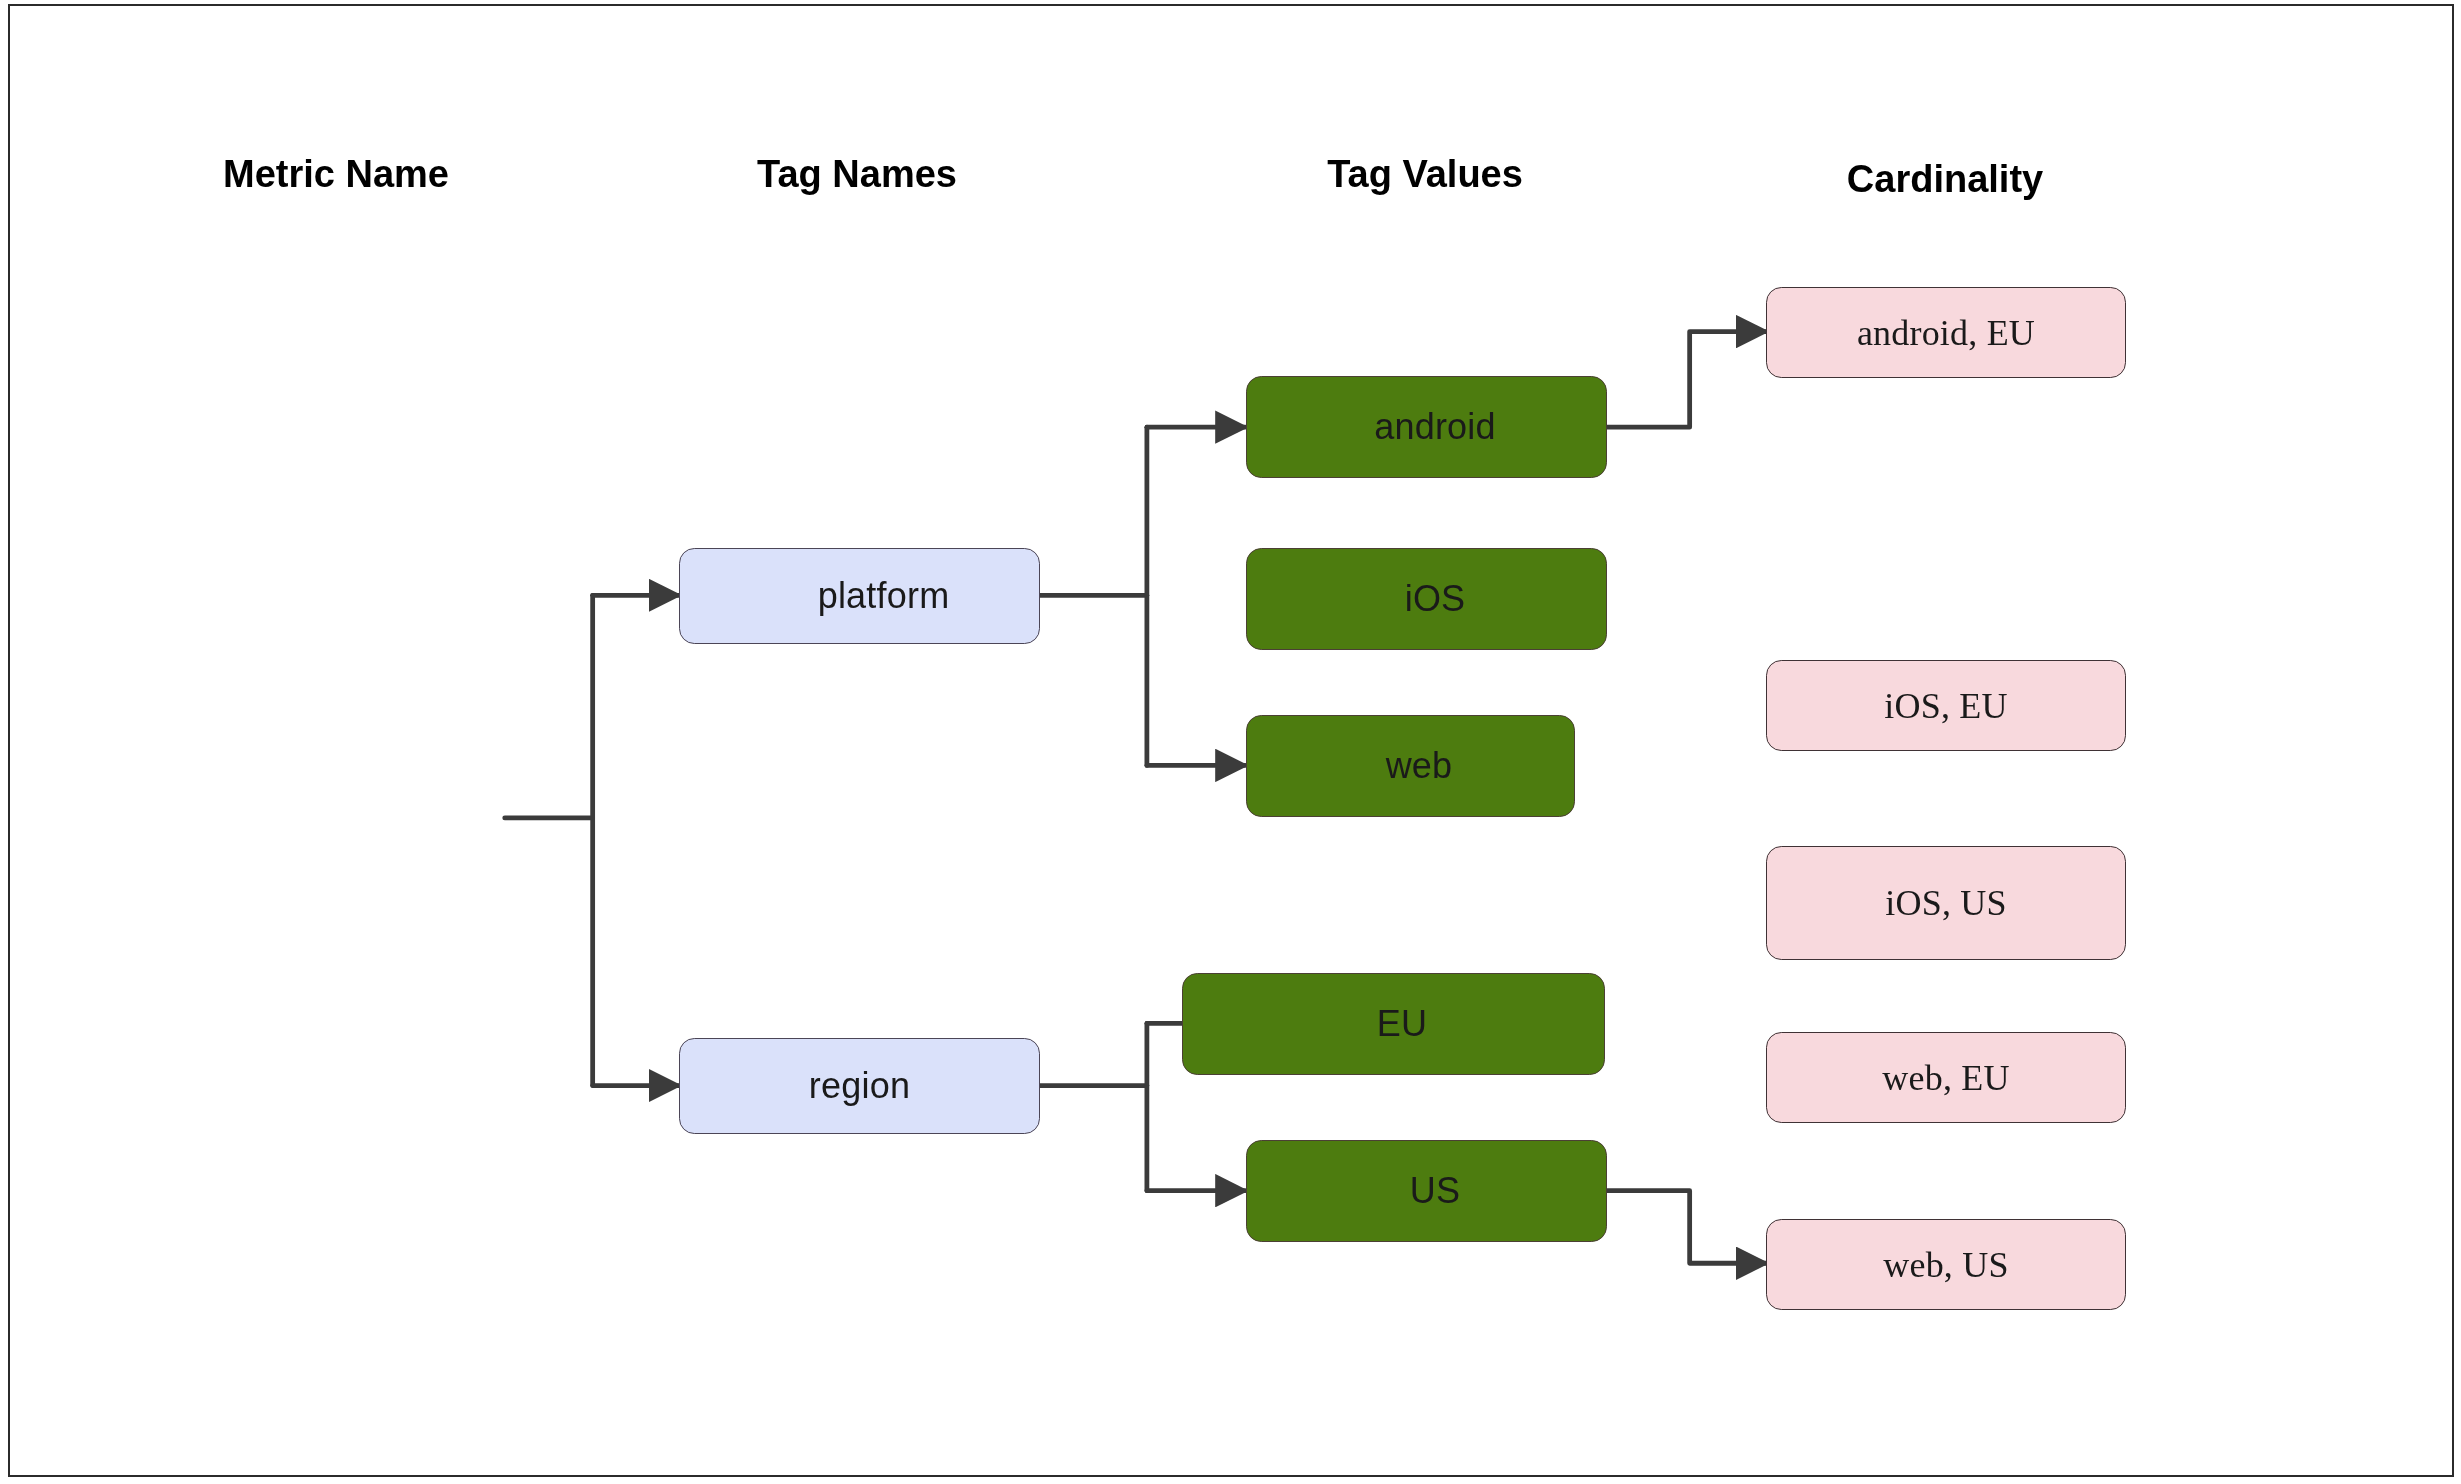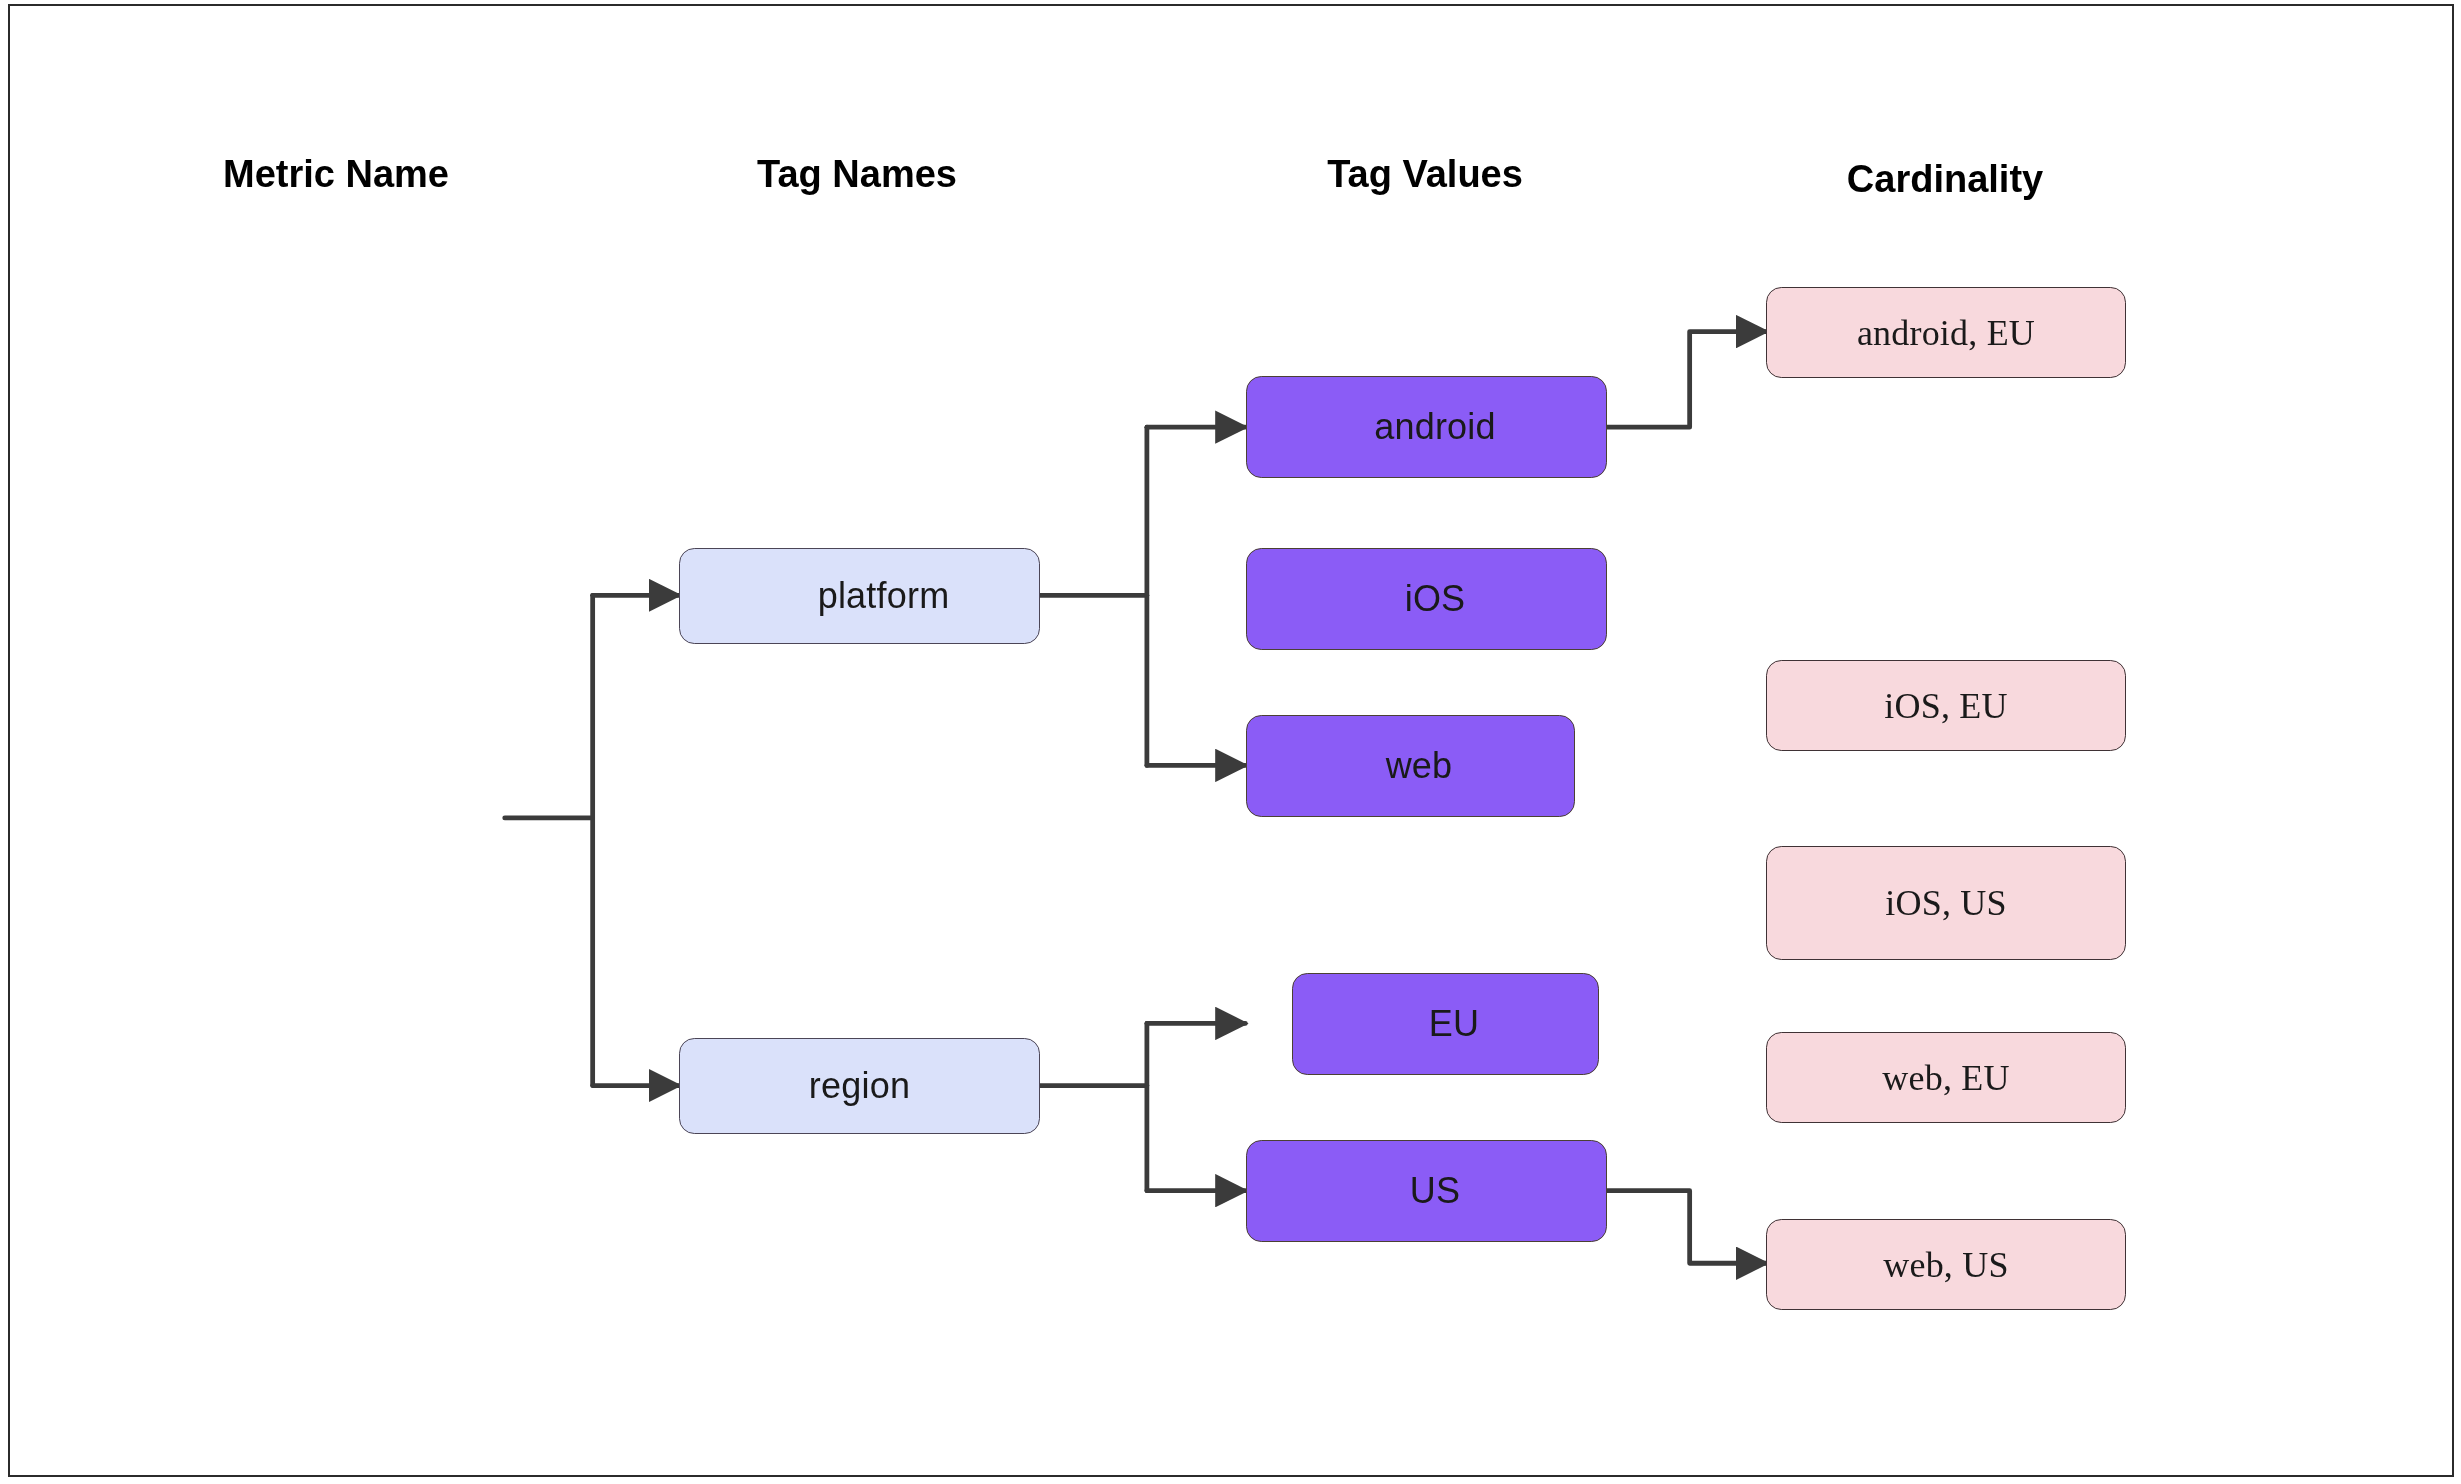--- a/index.html
+++ b/index.html
@@ -60,21 +60,21 @@
     border-color: #4a3a58;
     color: #ffffff;
     font-weight: bold;
     font-size: 40px;
   }
   .node.tagname {
     background: #dae1fa;
     border-color: #4b4556;
   }
   .node.tagvalue {
-    background: #8b5cf6;
+    background: #4d7c0f;
     border-color: #4b4034;
     padding-left: 17px;
   }
   .node.card {
     background: #f8d9dd;
     border-color: #3f3235;
     font-family: Liberation Serif, serif;
   }
 </style>
 </head>
@@ -135,21 +135,21 @@
   <div class="node tagname" style="left:679px; top:548px; width:361px; height:96px;padding-left:48px;">platform</div>
 
   <div class="node tagname" style="left:679px; top:1038px; width:361px; height:96px;">region</div>
 
   <div class="node tagvalue" style="left:1246px; top:376px; width:361px; height:102px;">android</div>
 
   <div class="node tagvalue" style="left:1246px; top:548px; width:361px; height:102px;">iOS</div>
 
   <div class="node tagvalue" style="left:1246px; top:715px; width:329px; height:102px;">web</div>
 
-  <div class="node tagvalue" style="left:1292px; top:973px; width:307px; height:102px;">EU</div>
+  <div class="node tagvalue" style="left:1182px; top:973px; width:423px; height:102px;">EU</div>
 
   <div class="node tagvalue" style="left:1246px; top:1140px; width:361px; height:102px;">US</div>
 
   <div class="node card" style="left:1766px; top:287px; width:360px; height:91px;">android, EU</div>
 
 
   <div class="node card" style="left:1766px; top:660px; width:360px; height:91px;">iOS, EU</div>
 
   <div class="node card" style="left:1766px; top:846px; width:360px; height:114px;">iOS, US</div>
 

